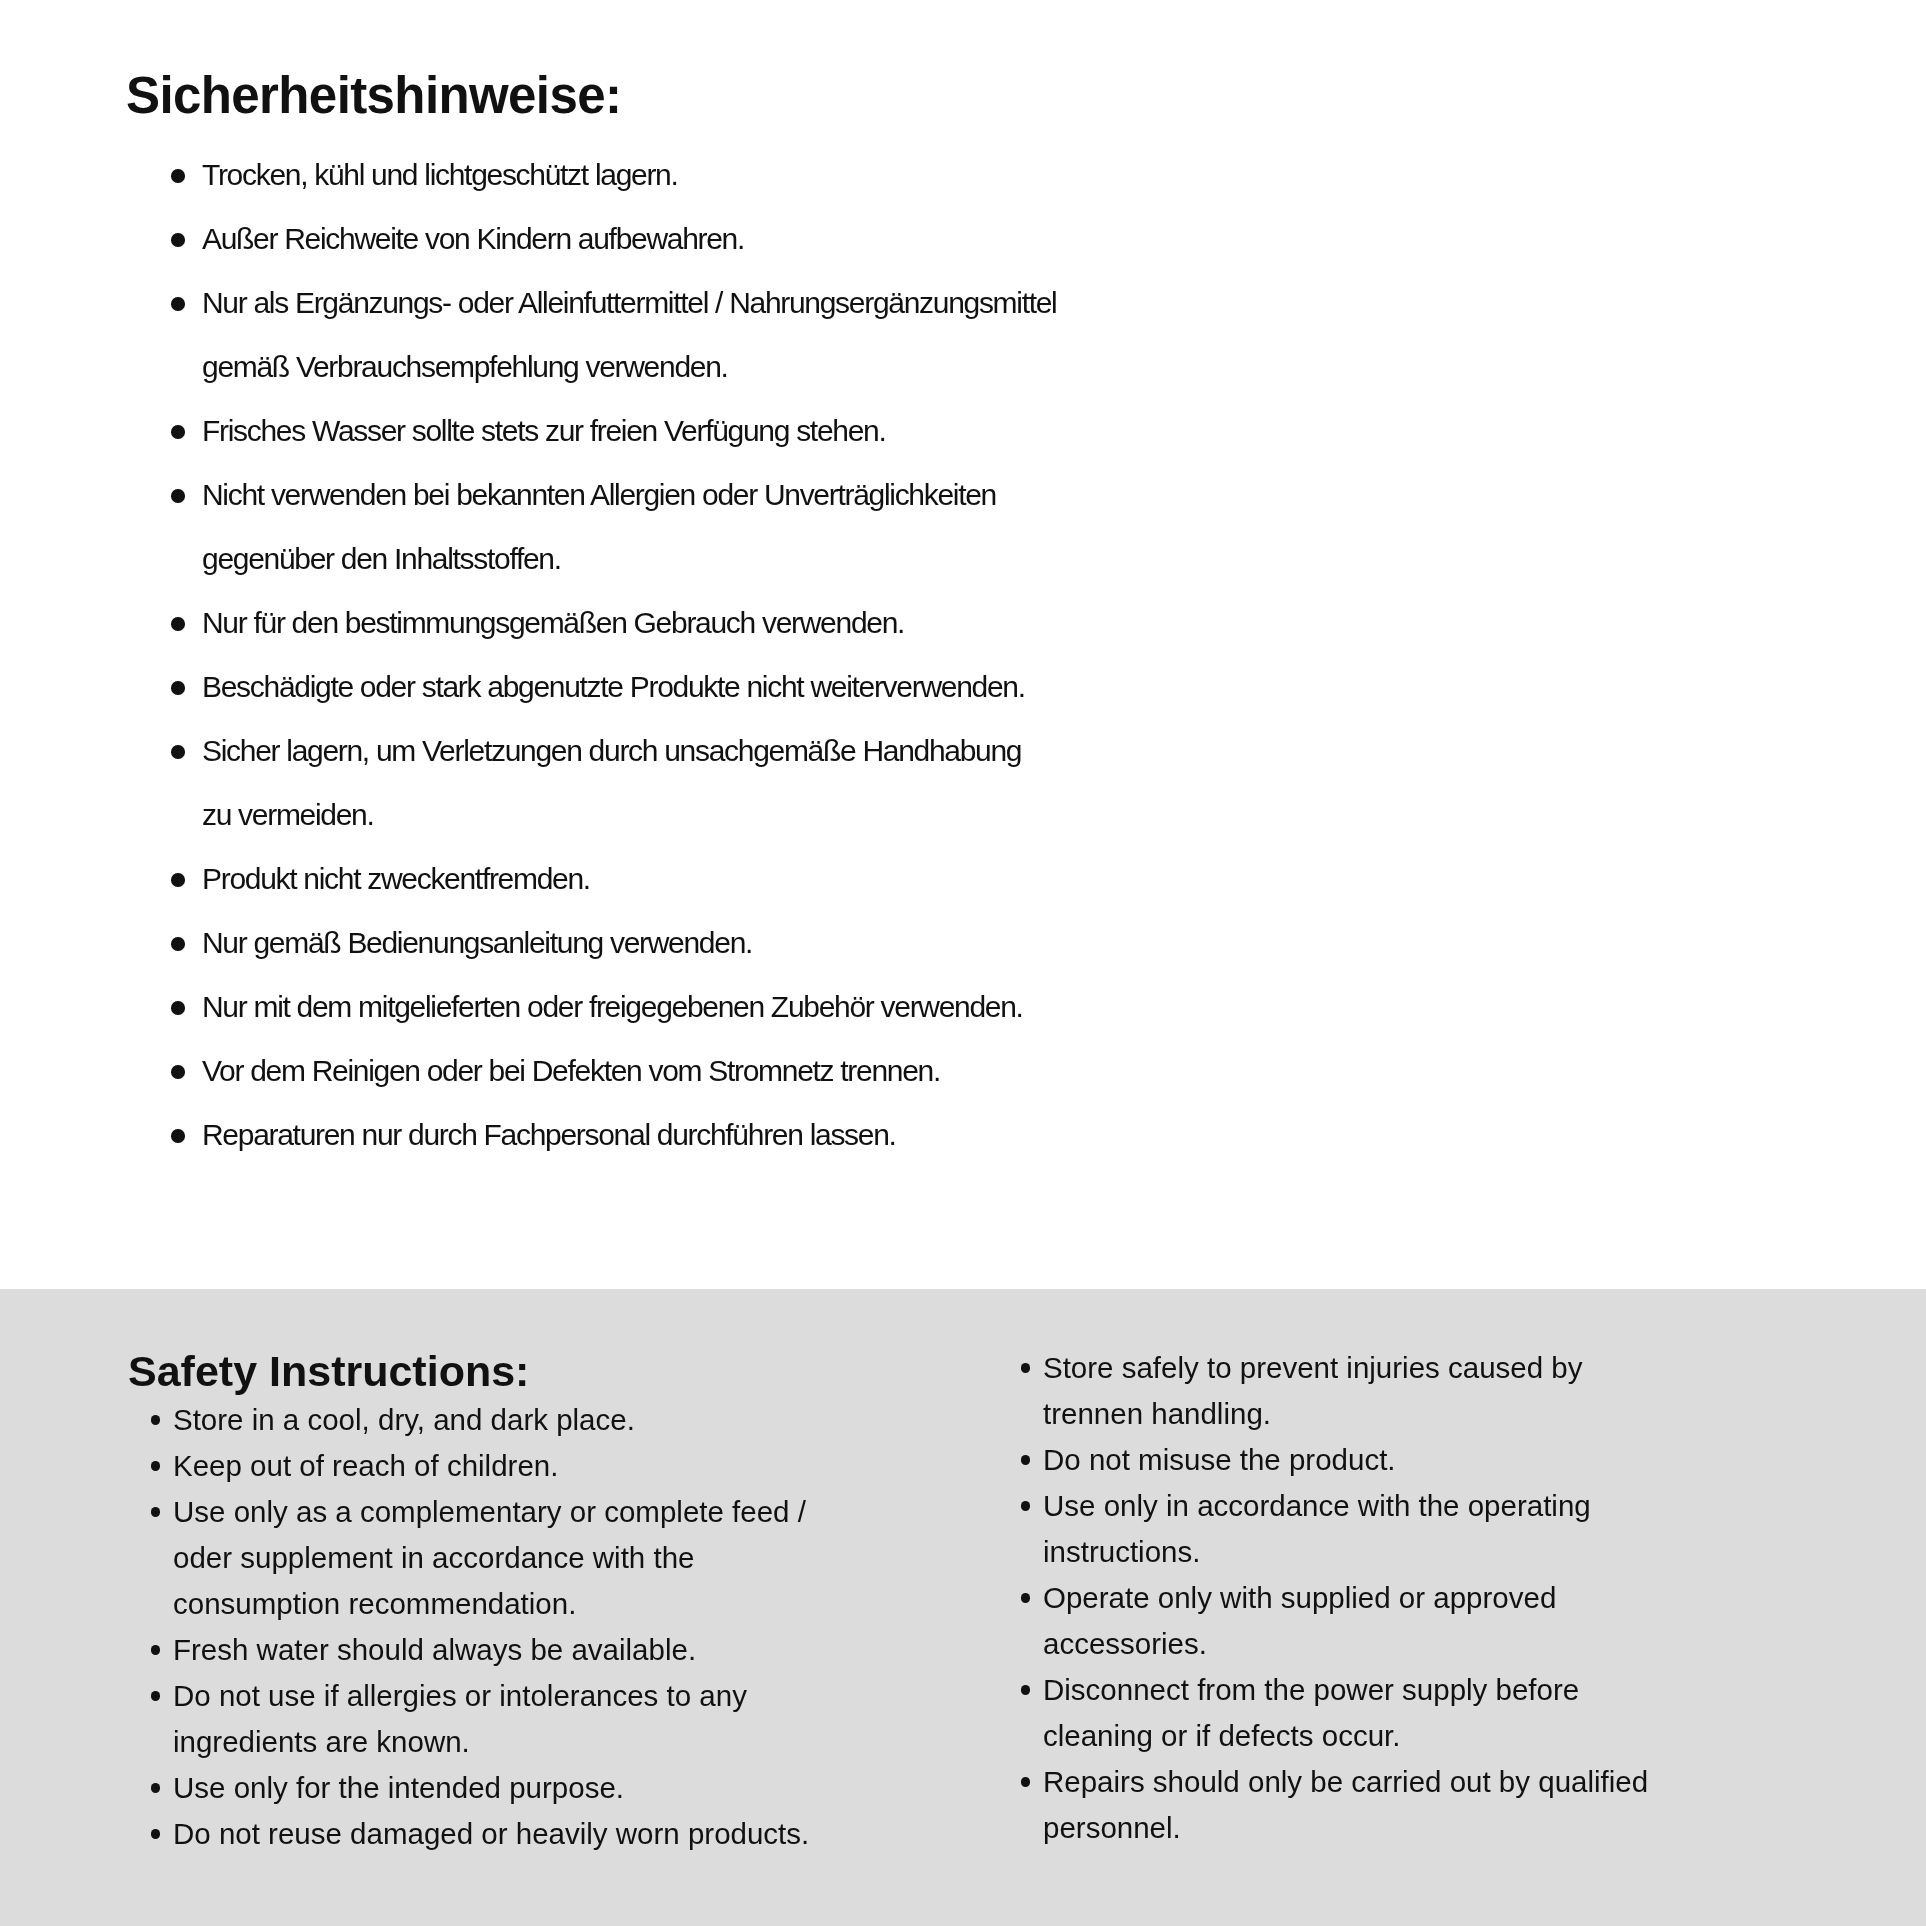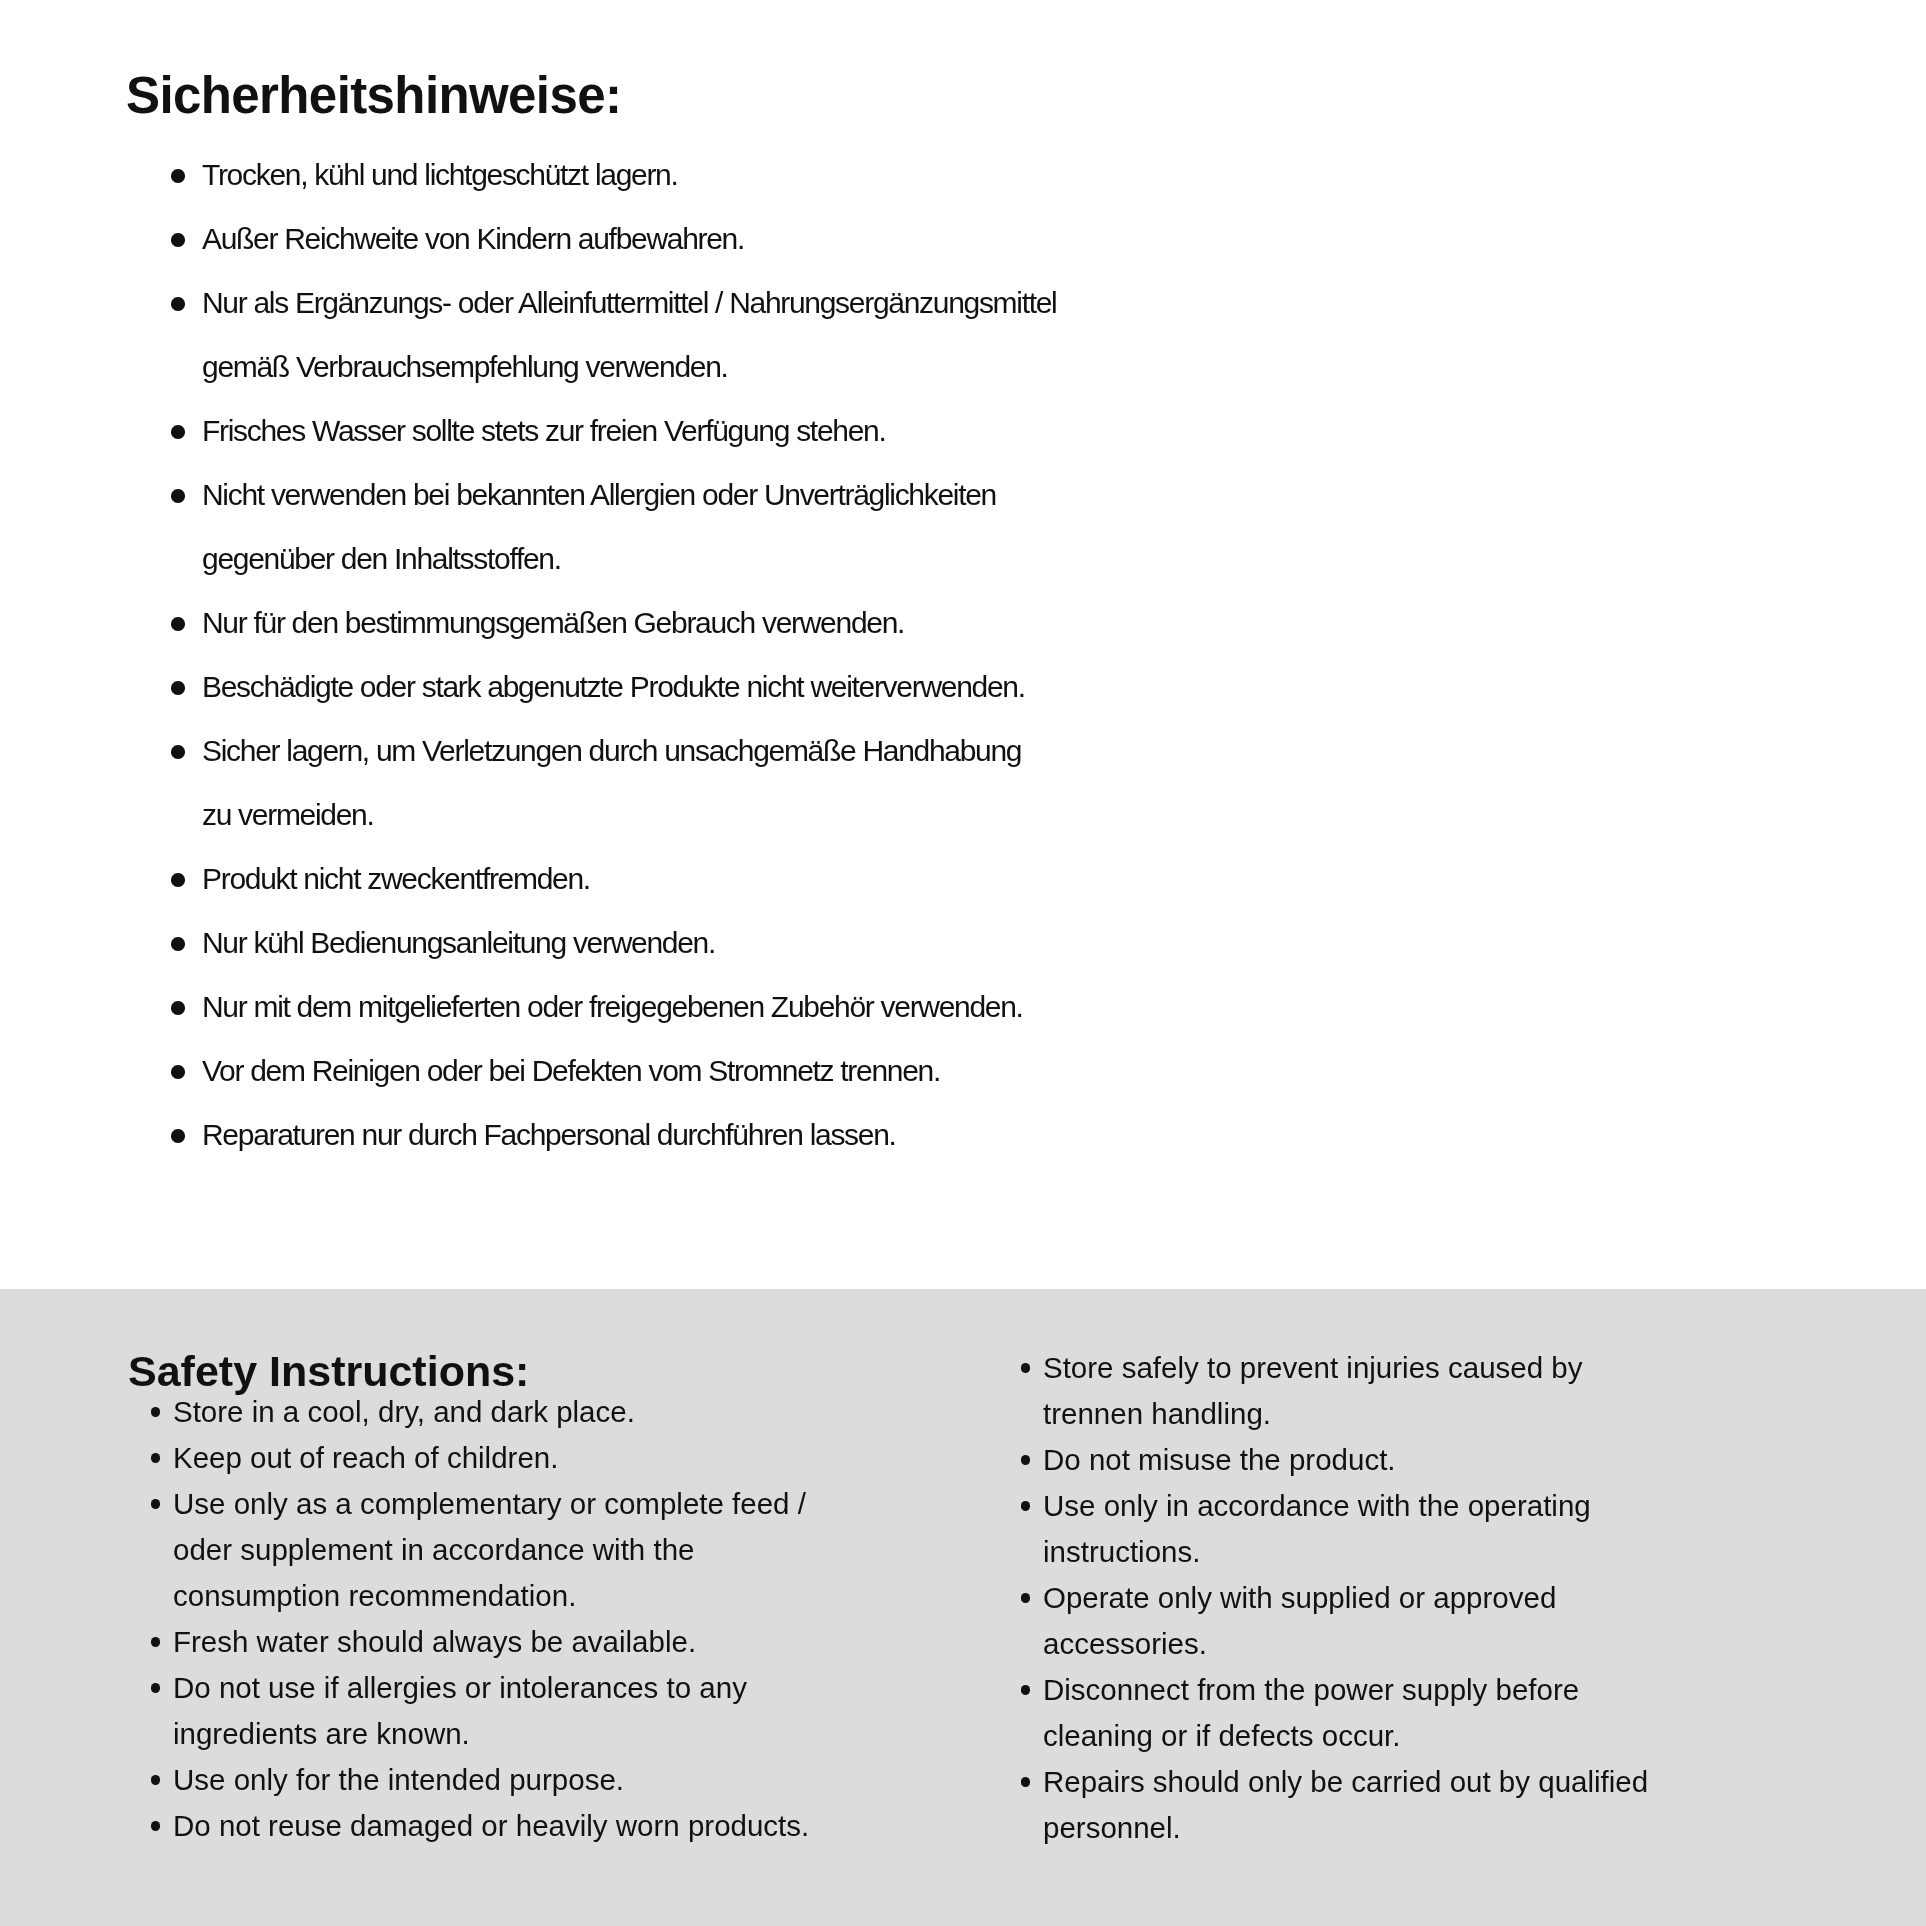--- a/index.html
+++ b/index.html
@@ -45,21 +45,21 @@
   .en-list .item { position: relative; }
   .en-list .ln {
     font-size: 29.5px; line-height: 46px;
     letter-spacing: 0; white-space: nowrap;
   }
   .en-list .dot {
     position: absolute; left: -22.5px; top: 18px;
     width: 9.6px; height: 9.6px; border-radius: 50%;
     background: currentColor;
   }
-  .en-col-left  { position: absolute; left: 173px;  top: 100px; }
+  .en-col-left  { position: absolute; left: 173px;  top: 108px; }
   .en-col-right { position: absolute; left: 1043px; top: 56px;  }
 </style>
 </head>
 <body style="background: rgb(255, 255, 255); color: rgb(17, 17, 17);">
 
 <div class="page">
 
   <div class="de-section">
     <div class="de-title">Sicherheitshinweise:</div>
     <div class="de-list">
@@ -97,21 +97,21 @@
           <span class="dot"></span>
           <div class="ln">Sicher lagern, um Verletzungen durch unsachgemäße Handhabung</div>
           <div class="ln">zu vermeiden.</div>
         </div>
         <div class="item">
           <span class="dot"></span>
           <div class="ln">Produkt nicht zweckentfremden.</div>
         </div>
         <div class="item">
           <span class="dot"></span>
-          <div class="ln">Nur kühl Bedienungsanleitung verwenden.</div>
+          <div class="ln">Nur gemäß Bedienungsanleitung verwenden.</div>
         </div>
         <div class="item">
           <span class="dot"></span>
           <div class="ln">Nur mit dem mitgelieferten oder freigegebenen Zubehör verwenden.</div>
         </div>
         <div class="item">
           <span class="dot"></span>
           <div class="ln">Vor dem Reinigen oder bei Defekten vom Stromnetz trennen.</div>
         </div>
         <div class="item">

